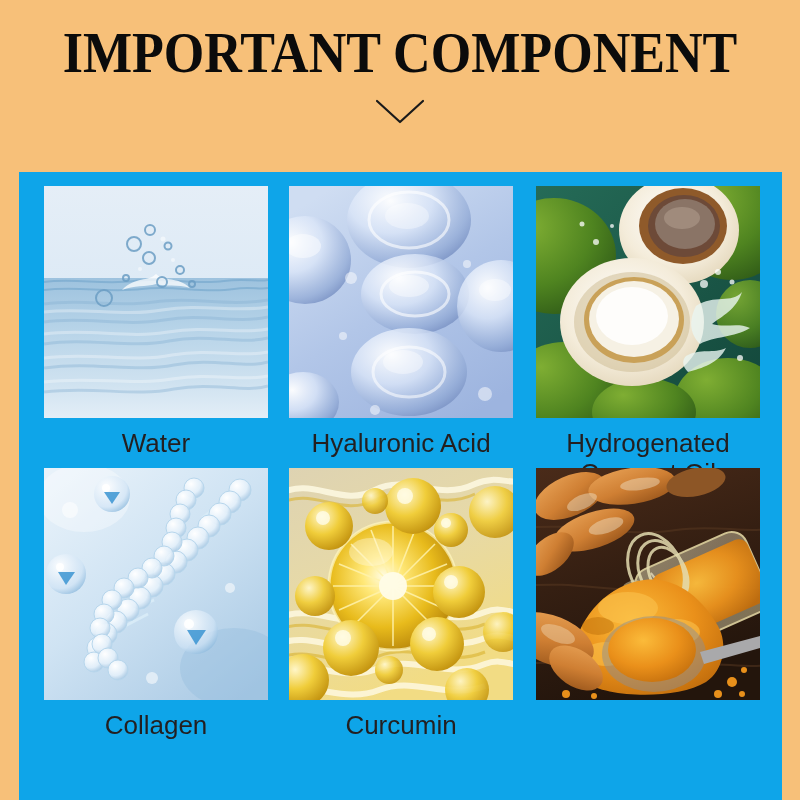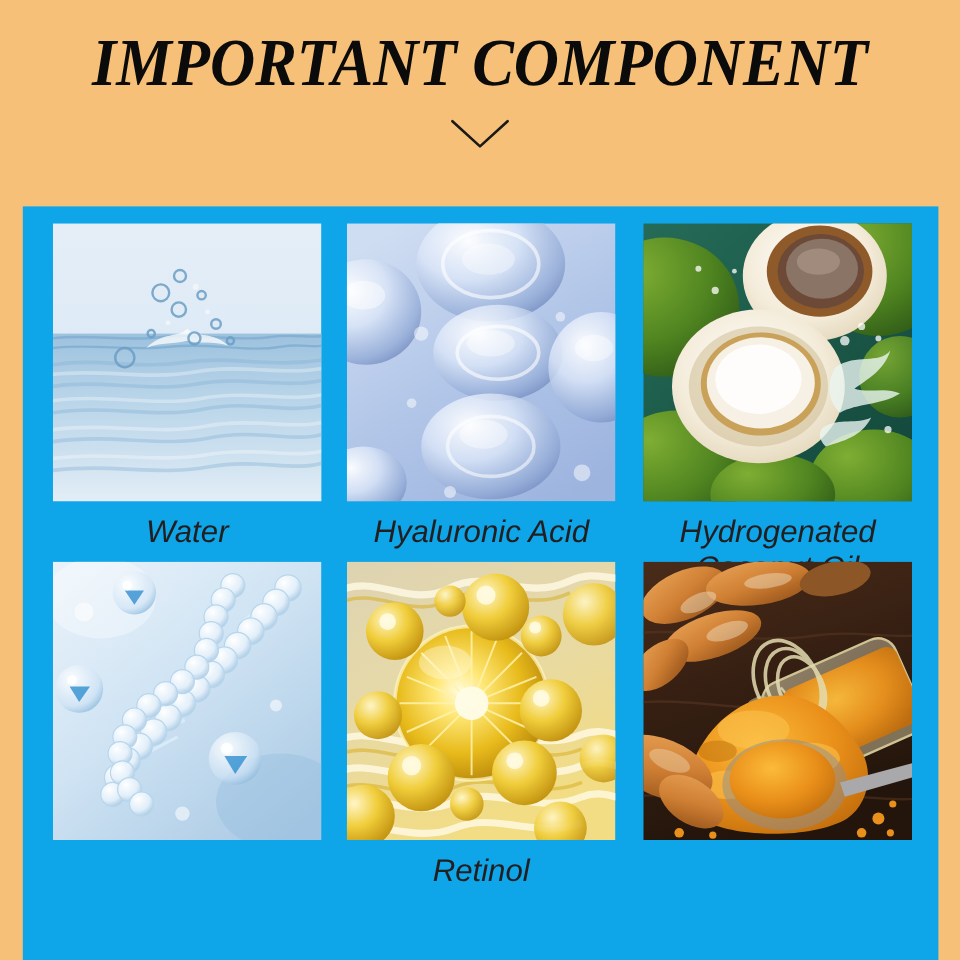--- a/index.html
+++ b/index.html
@@ -11,21 +11,20 @@
     height: 800px;
     overflow: hidden;
     font-family: "Liberation Sans", sans-serif;
     background: #f7c079;
   }
   #root {
     position: relative;
     width: 800px;
     height: 800px;
     background: #f7c079;
-    font-style: italic;
   }
 
   
   .page-title {
     position: absolute;
     left: 0;
     top: 24px;
     width: 800px;
     text-align: center;
     font-family: "Liberation Serif", serif;
@@ -391,20 +390,21 @@
                 <path d="M143 162 L162 162 L152 177 Z" fill="#2f8fd0" opacity="0.8"></path>
                 <circle cx="145" cy="156" r="5" fill="#ffffff" opacity="0.9"></circle>
               </g>
               <g fill="#ffffff" opacity="0.55">
                 <circle cx="26" cy="42" r="8"></circle>
                 <circle cx="108" cy="210" r="6"></circle>
                 <circle cx="186" cy="120" r="5"></circle>
               </g>
             </svg>
           </div>
+          <div class="caption">Collagen</div>
         </div>
 
         <div class="cell c1">
           <div class="thumb">
             <svg width="224" height="232" viewBox="0 0 224 232">
               <defs>
                 <linearGradient id="rBg" x1="0" y1="0" x2="0.4" y2="1">
                   <stop offset="0" stop-color="#ded3b2"></stop>
                   <stop offset="0.45" stop-color="#e6d9a8"></stop>
                   <stop offset="1" stop-color="#f2dc84"></stop>
@@ -499,21 +499,21 @@
                 <circle cx="206" cy="44" r="26" fill="url(#rGold2)" opacity="0.9"></circle>
               </g>
               <g>
                 <circle cx="214" cy="164" r="20" fill="url(#rGold2)" opacity="0.85"></circle>
               </g>
               <g>
                 <circle cx="178" cy="222" r="22" fill="url(#rGold2)" opacity="0.9"></circle>
               </g>
             </svg>
           </div>
-          <div class="caption">Retinol</div>
+          <div class="caption">Curcumin</div>
         </div>
 
         <div class="cell c2">
           <div class="thumb">
             <svg width="224" height="232" viewBox="0 0 224 232">
               <defs>
                 <linearGradient id="tWood" x1="0" y1="0" x2="0.3" y2="1">
                   <stop offset="0" stop-color="#4a2b19"></stop>
                   <stop offset="0.5" stop-color="#351f12"></stop>
                   <stop offset="1" stop-color="#23150c"></stop>

